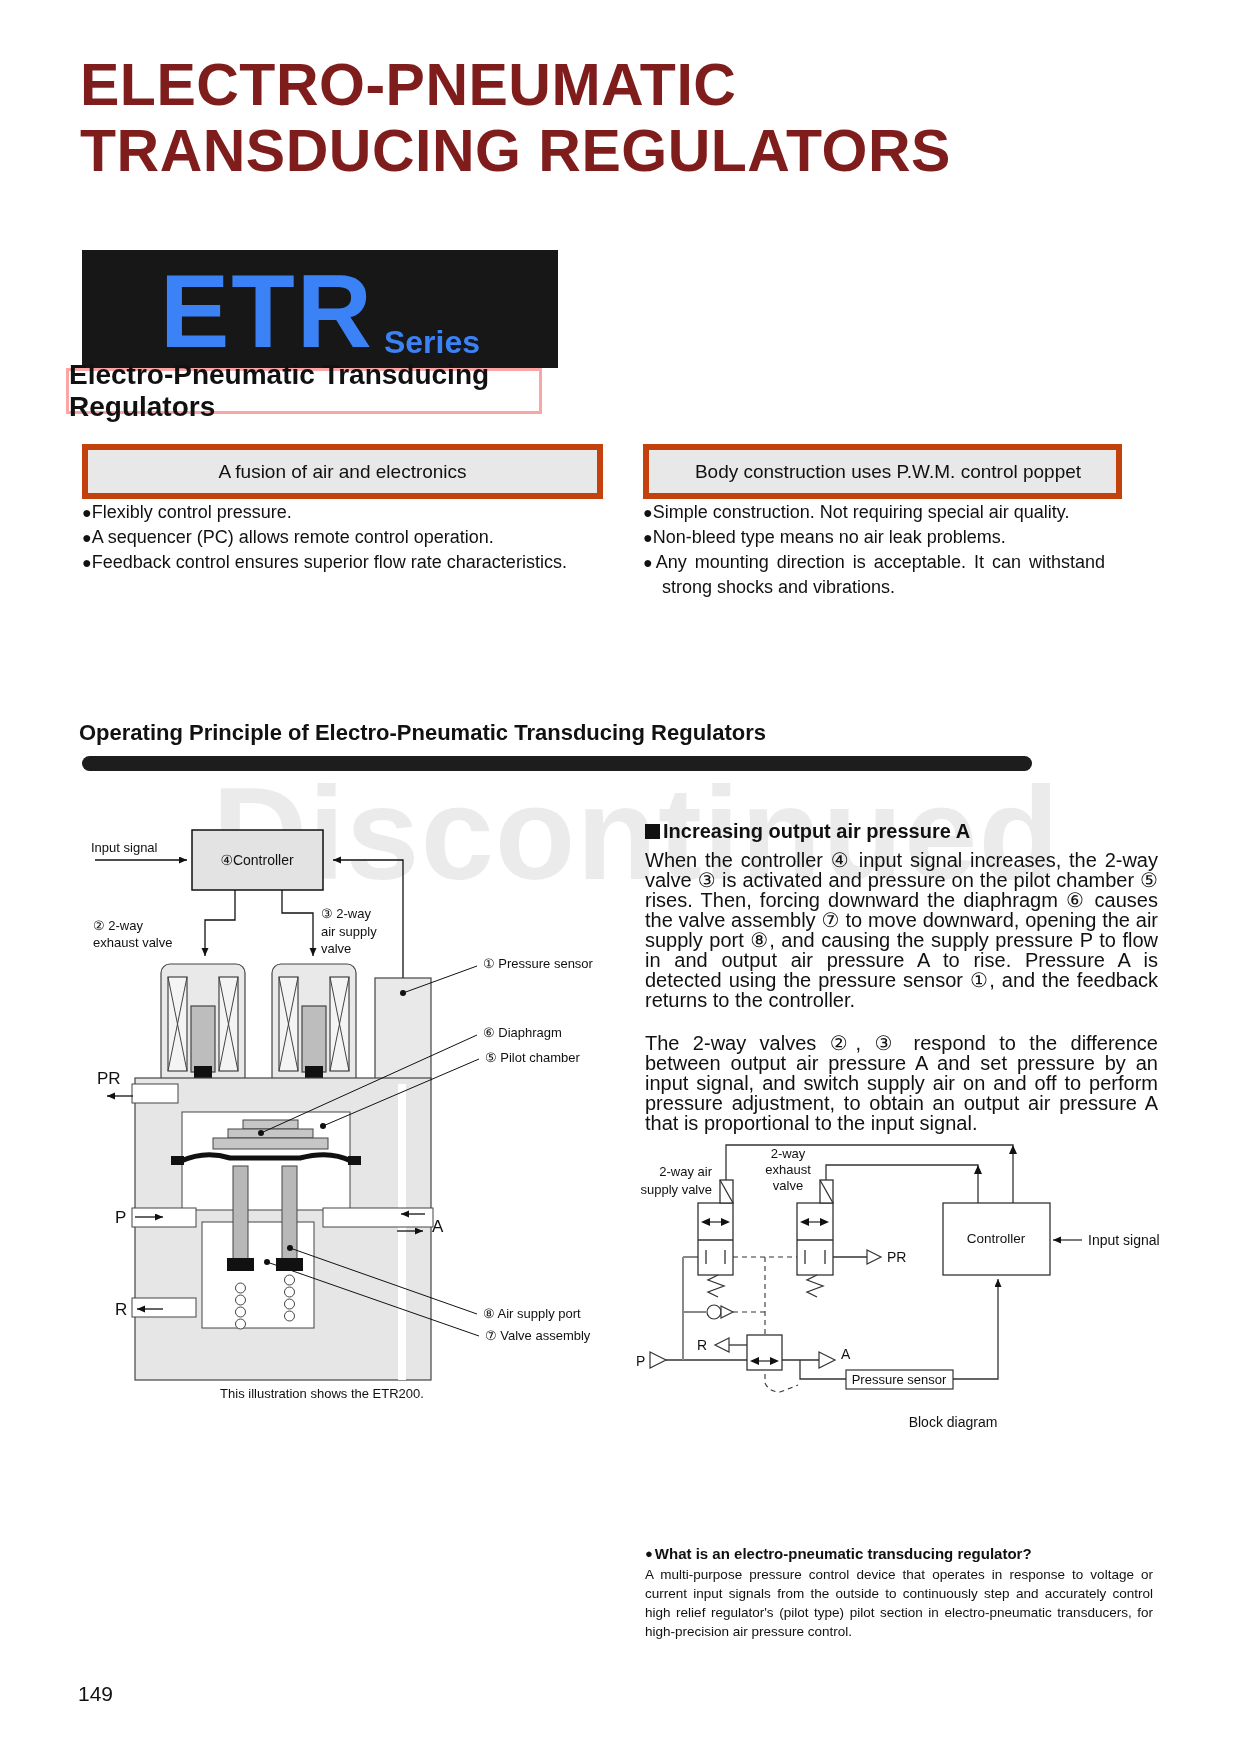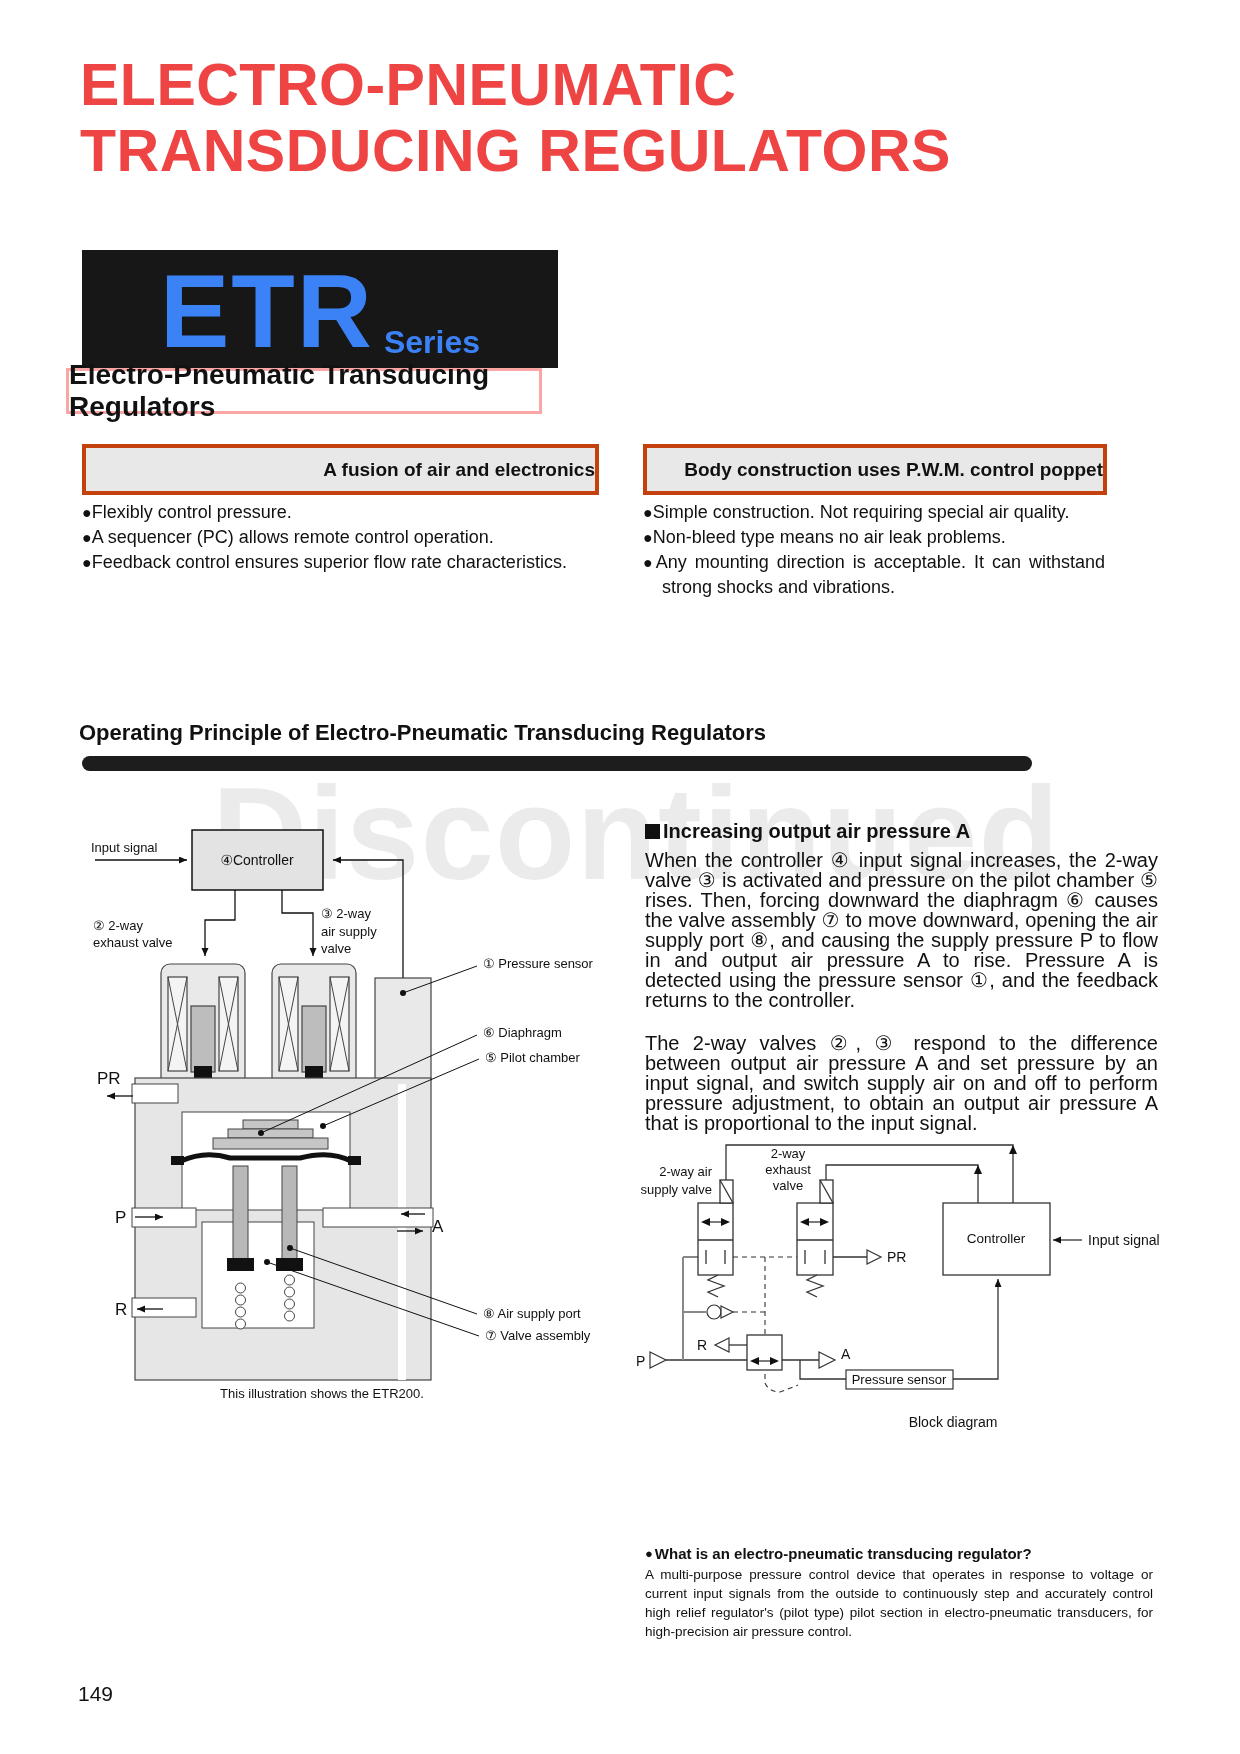--- a/index.html
+++ b/index.html
@@ -7,41 +7,41 @@
     width:1240px;height:1754px;position:relative;background:#ffffff;
     font-family:"Liberation Sans",sans-serif;color:#111;overflow:hidden;
   }
   #watermark{
     position:absolute;left:212px;top:758px;font-size:132px;font-weight:bold;
     color:rgba(0,0,0,0.08);white-space:nowrap;z-index:0;letter-spacing:1px;
   }
   .layer{position:absolute;z-index:1;}
   .title{
     left:80px;top:52px;font-size:59px;font-weight:bold;line-height:66px;
-    letter-spacing:0.5px;color:#ef4444;
+    letter-spacing:0.5px;color:#7f1d1d;
   }
   .etr-box{
     left:82px;top:250px;width:476px;height:118px;background:#171717;
     display:flex;align-items:flex-end;justify-content:center;padding-bottom:8px;
     box-sizing:border-box;color:#3b82f6;
   }
   .etr-name{font-size:104px;font-weight:bold;line-height:0.92;letter-spacing:2px;}
   .etr-suffix{font-size:32px;font-weight:bold;line-height:1.05;margin-left:10px;}
   .subtitle-box{
     left:66px;top:368px;width:470px;height:40px;border:3px solid #fca5a5;background:#fff;
     display:flex;align-items:center;justify-content:center;
     font-size:28px;font-weight:bold;
   }
   .feature-box{
-    height:43px;background:#e8e8e8;border:4px solid #c2410c;box-sizing:content-box;
-    display:flex;align-items:center;justify-content:flex-end;
-    font-size:19px;font-weight:bold;
+    height:43px;background:#e8e8e8;border:6px solid #c2410c;box-sizing:content-box;
+    display:flex;align-items:center;justify-content:center;
+    font-size:19px;font-weight:normal;
   }
   #feature-box-left{left:82px;top:444px;width:509px;}
-  #feature-box-right{left:643px;top:444px;width:456px;}
+  #feature-box-right{left:643px;top:444px;width:456px;padding-left:11px;}
   .bullets{font-size:18px;line-height:25px;}
   #bullets-left{left:82px;top:500px;width:505px;}
   #bullets-right{left:643px;top:500px;width:462px;text-align:justify;}
   .bullet-item{padding-left:19px;text-indent:-19px;}
   .bullet-glyph{font-size:16px;}
   .section-heading{left:79px;top:720px;font-size:22px;font-weight:bold;}
   .section-bar{left:82px;top:756px;width:950px;height:15px;background:#1d1d1d;border-radius:8px;}
   .principle{left:645px;top:820px;width:513px;}
   .principle h3{
     margin:0 0 7px 0;font-size:20px;font-weight:bold;display:flex;align-items:center;

